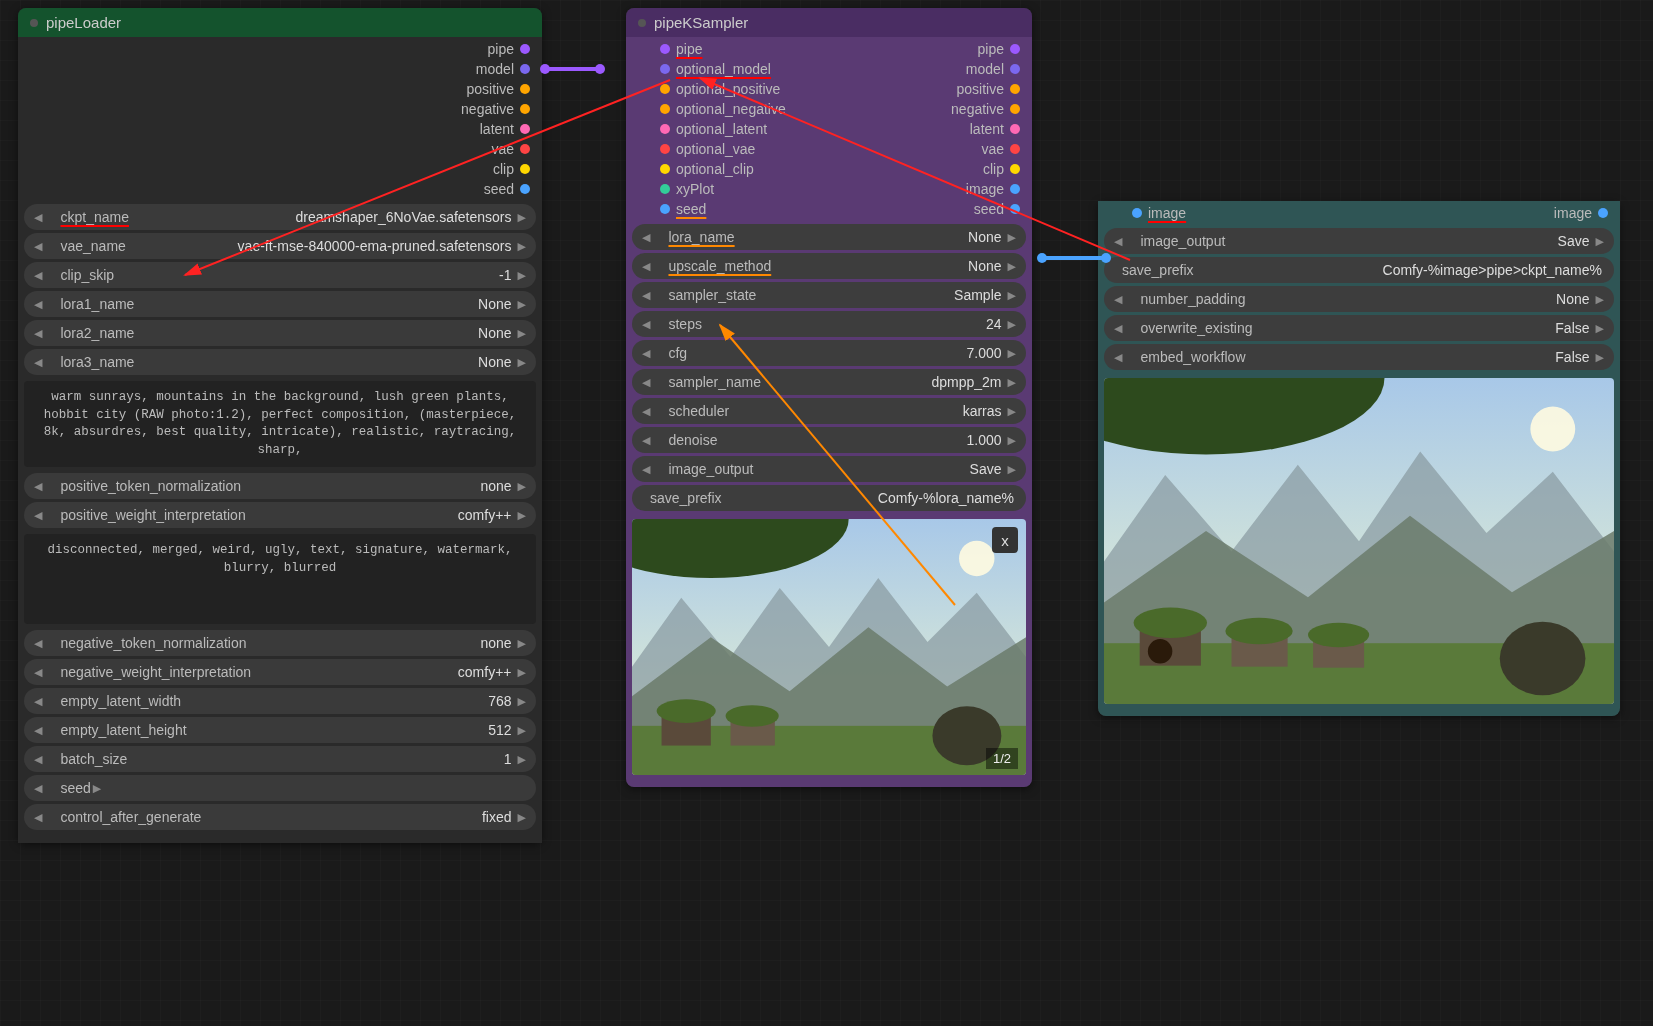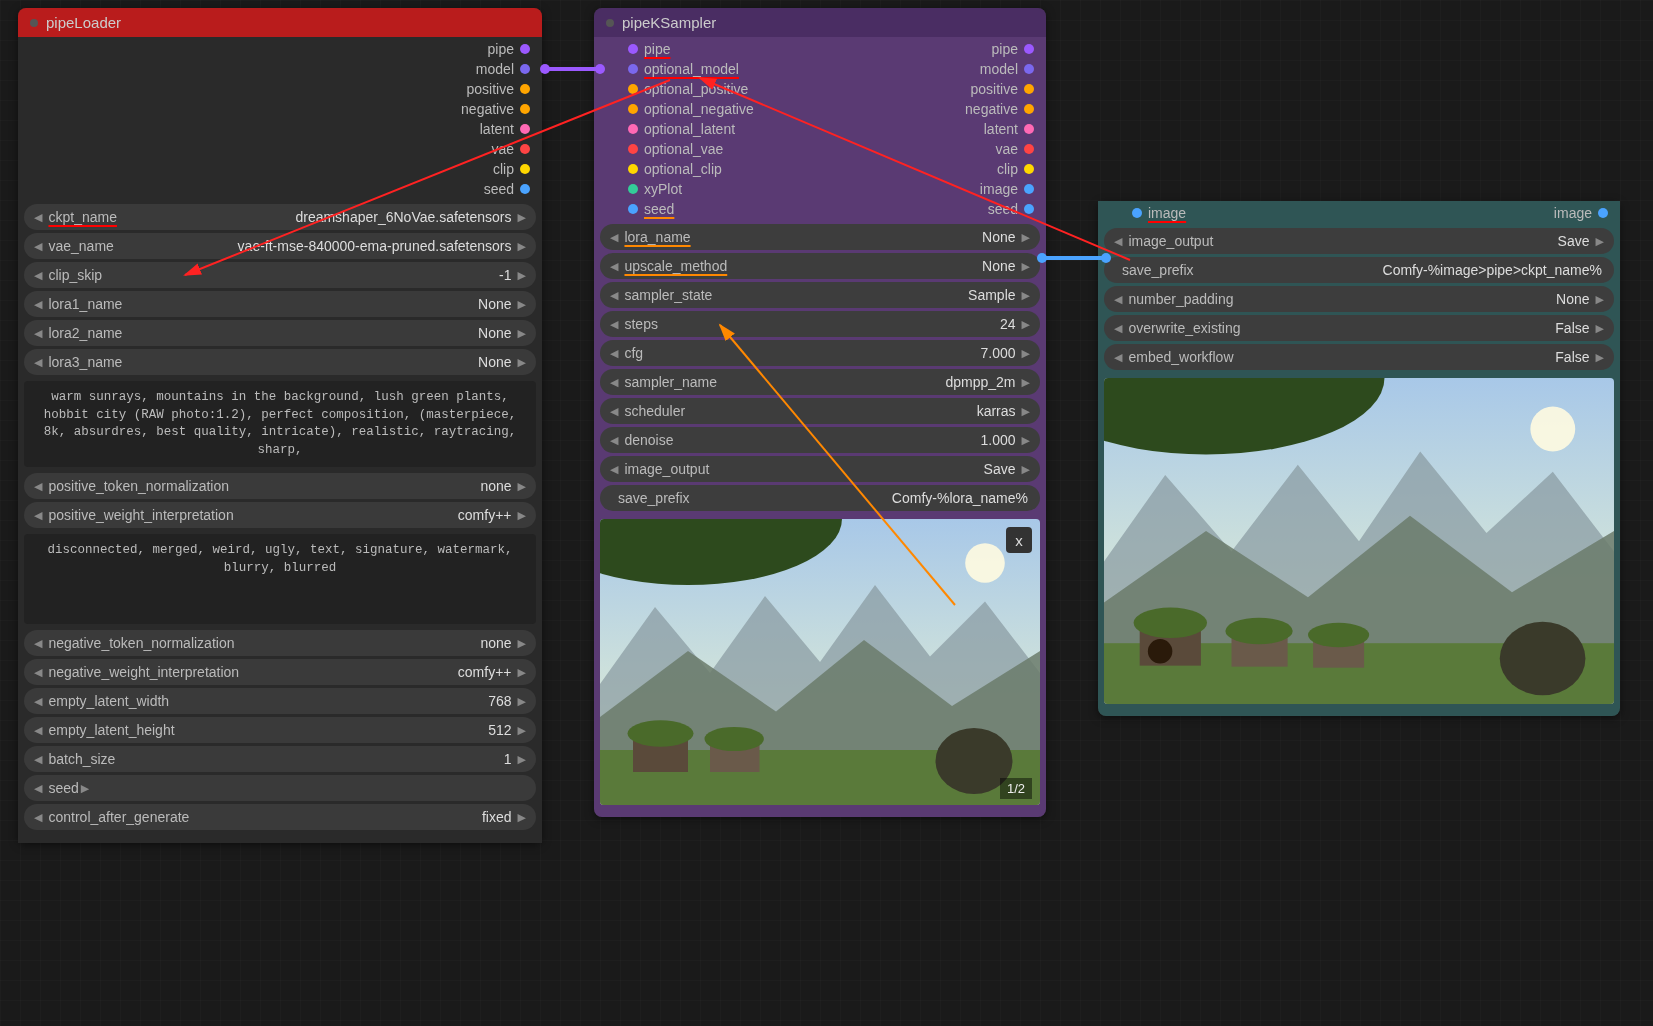--- a/index.html
+++ b/index.html
@@ -64,21 +64,21 @@
     margin: 3px 0;
     font-size: 14px;
     color: #bbb;
   }
   .widget .arrow {
     color: #888;
     font-size: 11px;
     user-select: none;
     padding: 0 2px;
   }
-  .widget .wlabel { flex: 0 0 auto; margin-left: 4px; }
+  .widget .wlabel { flex: 0 0 auto; margin-left: 16px; }
   .widget .wvalue { flex: 1; text-align: right; color: #ddd; margin-right: 4px; white-space: nowrap; overflow: hidden; text-overflow: ellipsis; }
   .textbox {
     background: #222;
     border-radius: 4px;
     padding: 8px 10px;
     margin: 6px 0;
     font-family: 'Courier New', monospace;
     font-size: 12.5px;
     color: #bbb;
     line-height: 1.4;
@@ -109,24 +109,24 @@
   .preview .counter {
     position: absolute; bottom: 6px; right: 8px;
     background: rgba(0,0,0,0.45);
     color: #eee;
     font-size: 13px;
     padding: 3px 7px;
     border-radius: 0;
   }
   
   #node-loader { left: 18px; top: 8px; width: 524px; }
-  #node-loader .node-header { background: #b91c1c; }
+  #node-loader .node-header { background: #14532d; }
   #node-loader .node-body { background: #2a2a2a; }
 
-  #node-ksampler { left: 594px; top: 8px; width: 452px; }
+  #node-ksampler { left: 626px; top: 8px; width: 406px; }
   #node-ksampler .node-header { background: #4a2d63; }
   #node-ksampler .node-body-outer {
     background: #5a3a73;
     border-bottom-left-radius: 8px;
     border-bottom-right-radius: 8px;
     padding: 4px 6px 12px 6px;
   }
   #node-ksampler .widget { background: #3d3d3d; }
 
   #node-output { left: 1098px; top: 201px; width: 522px; }

